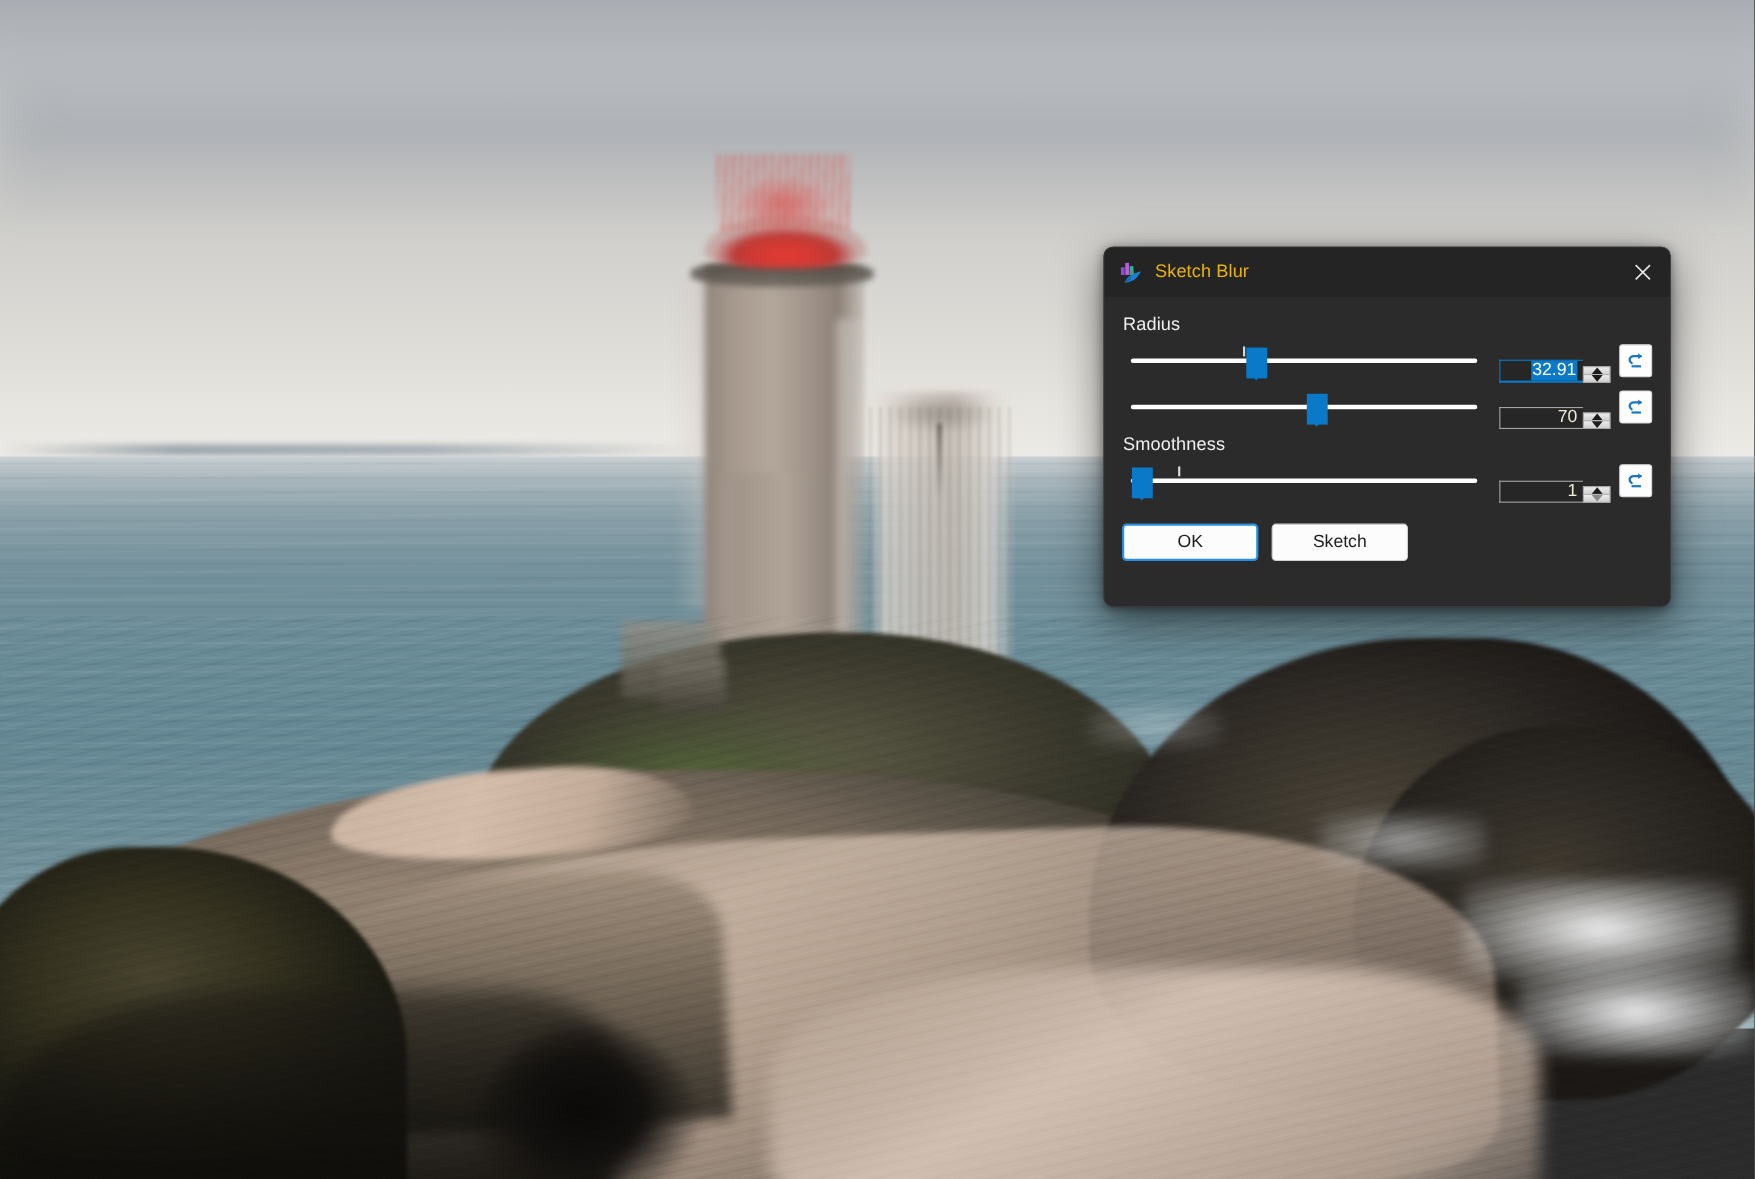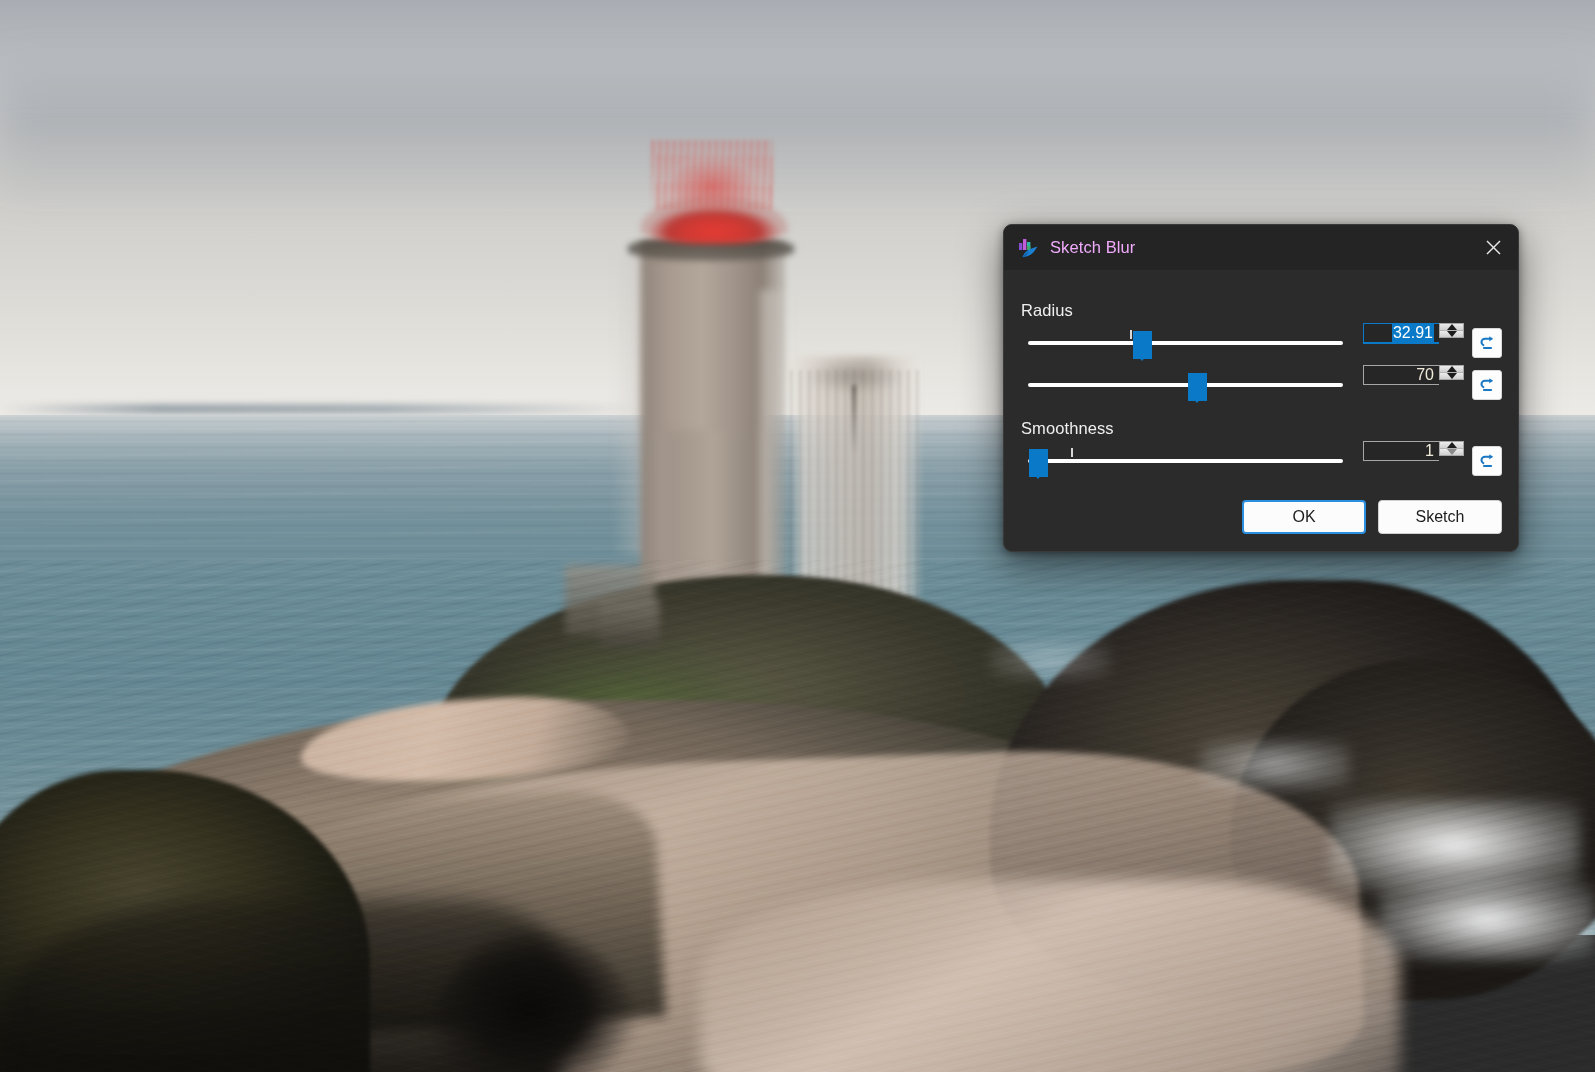--- a/index.html
+++ b/index.html
@@ -323,38 +323,38 @@
     align-items: center;
     padding-left: 14px;
   }
   .title-icon {
     width: 22px; height: 20px;
     position: relative;
     margin-right: 10px;
     flex: 0 0 auto;
   }
   .title-text {
-    color: #f0abfc;
+    color: #eab308;
     font-size: 16.5px;
     letter-spacing: .1px;
   }
   .close-btn {
     position: absolute; right: 0; top: 0;
     width: 50px; height: 45px;
     display: flex; align-items: center; justify-content: center;
     cursor: default;
   }
   .close-btn svg { display:block; }
 
   .dlg-body { padding: 14px 16px 0 16px; }
 
   .field-label {
     color: #efefef;
     font-size: 16.5px;
-    margin: 17px 0 6px 1px;
+    margin: 2px 0 6px 1px;
     letter-spacing: .1px;
   }
   .row {
     display: flex;
     align-items: center;
     height: 34px;
     margin-bottom: 8px;
   }
   .slider {
     position: relative;
@@ -387,21 +387,21 @@
     position: absolute;
     left: 0; top: 19px;
     width: 0; height: 0;
     border-left: 9.5px solid transparent;
     border-right: 9.5px solid transparent;
     border-top: 11px solid #0a7ac8;
   }
 
   .spin-wrap {
     display: flex;
-    align-items: flex-start;
+    align-items: flex-end;
     height: 40px;
     flex: 0 0 auto;
     position: relative;
   }
   .numbox {
     width: 76px;
     background: #262626;
     border: 1px solid #a6a6a6;
     border-right: none;
     color: #f0ead9;
@@ -450,21 +450,20 @@
     margin-left: 8px;
     background: #fdfdfd;
     border: 1px solid #d8d8d8;
     border-radius: 3px;
     display: flex; align-items: center; justify-content: center;
     flex: 0 0 auto;
   }
 
   .dlg-footer {
     display: flex;
-    justify-content: flex-end;
     gap: 12px;
     padding: 14px 16px 16px 16px;
   }
   .btn {
     width: 124px; height: 34px;
     border-radius: 4px;
     font-size: 16px;
     color: #1c1c1c;
     background: #fcfcfc;
     border: 1px solid #cfcfcf;

